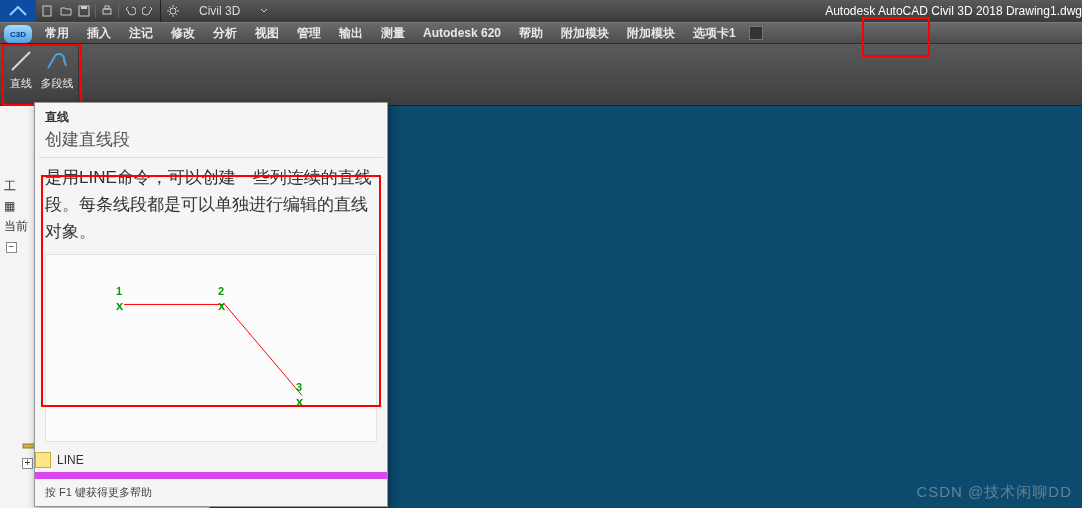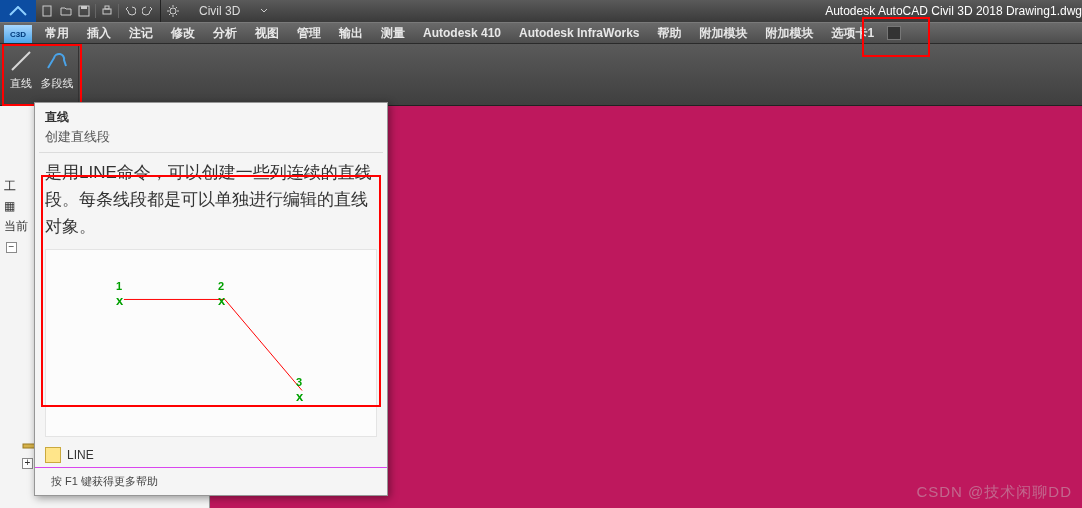--- a/index.html
+++ b/index.html
@@ -8,51 +8,51 @@
   .titlebar { height:22px; background:linear-gradient(#5a5a5a,#3a3a3a); display:flex; align-items:center; color:#e8e8e8; font-size:11px; position:relative; }
   .icon-c3d { width:36px; height:22px; background:#0c4da2; display:flex; flex-direction:column; align-items:center; justify-content:center; color:#fff; font-size:10px; font-weight:bold; }
   .icon-c3d svg { display:block; }
   .qat { display:flex; align-items:center; gap:2px; padding:0 4px; height:100%; border-right:1px solid #222; }
   .qat .ico { width:16px; height:16px; display:flex; align-items:center; justify-content:center; color:#cfcfcf; }
   .qat .sep { width:1px; height:14px; background:#666; margin:0 1px; }
   .search { display:flex; align-items:center; gap:20px; padding:0 6px; color:#dcdcdc; font-size:12px; }
   .title-center { position:absolute; left:50%; transform:translateX(-50%); width:100%; text-align:right; pointer-events:none; color:#fff; font-size:12px; }
 
   .menubar { height:22px; background:linear-gradient(#6a6a6a,#4d4d4d); display:flex; align-items:center; font-size:12px; color:#e8e8e8; padding-left:36px; gap:0; border-top:1px solid #7a7a7a; border-bottom:1px solid #2a2a2a; position:relative; }
-  .menu-icon-left { position:absolute; left:4px; top:2px; width:28px; height:18px; background:linear-gradient(#a8d8ff,#4aa3e8); border-radius:0; display:flex; align-items:center; justify-content:center; font-size:8px; font-weight:bold; color:#003a7a; }
+  .menu-icon-left { position:absolute; left:4px; top:2px; width:28px; height:18px; background:linear-gradient(#a8d8ff,#4aa3e8); border-radius:6px; display:flex; align-items:center; justify-content:center; font-size:8px; font-weight:bold; color:#003a7a; }
   .menubar .mi { padding:0 9px; height:100%; display:flex; align-items:center; white-space:nowrap; cursor:default;font-weight:bold; }
   .menubar .tail { margin-left:4px; display:flex; gap:4px; }
   .menubar .tail .ti { width:14px; height:14px; background:#333; border:1px solid #777; }
 
   .ribbon { height:62px; background:linear-gradient(#5a5a5a,#3f3f3f); border-bottom:1px solid #222; display:flex; }
   .ribbon-group { display:flex; flex-direction:column; align-items:center; justify-content:flex-start; padding:2px 4px 0 4px; border-right:1px solid #333; }
   .ribbon-btns { display:flex; gap:2px; }
   .ribbon-btn { width:34px; height:46px; display:flex; flex-direction:column; align-items:center; justify-content:center; color:#e8e8e8; font-size:11px; gap:2px; }
   .ribbon-btn .glyph { height:26px; display:flex; align-items:center; }
 
   .workspace { position:absolute; top:106px; left:0; right:0; bottom:0; display:flex; }
   .leftpanel { width:210px; background:#f4f4f4; border-right:1px solid #9b9b9b; font-size:12px; color:#333; position:relative; }
   .leftpanel .row { display:flex; align-items:center; height:20px; padding-left:4px; gap:4px; }
   .tree { padding:2px 0 0 6px; }
   .tree .node { display:flex; align-items:center; height:18px; gap:4px; white-space:nowrap; }
   .tree .indent1 { padding-left:16px; }
   .tree .expander { width:11px; height:11px; border:1px solid #8a8a8a; display:flex; align-items:center; justify-content:center; font-size:10px; line-height:1; background:#fff; }
   .tree .ico-sm { width:14px; height:14px; display:flex; align-items:center; justify-content:center; }
 
-  .canvas { flex:1; background:#be185d; position:relative; }
+  .canvas { flex:1; background:#0c4a6e; position:relative; }
 
   .tooltip { position:absolute; left:34px; top:102px; width:354px; background:#f5f5f5; border:1px solid #969696; box-shadow:2px 2px 8px rgba(0,0,0,0.4); font-size:12px; color:#333; z-index:100; }
   .tooltip .tt-title { font-weight:bold; padding:6px 10px 2px; }
-  .tooltip .tt-sub { padding:0 10px 6px; font-size:13px; color:#555; }
+  .tooltip .tt-sub { padding:0 10px 6px; font-size:17px; color:#555; }
   .tooltip .tt-sep { height:1px; background:#dcdcdc; margin:0 4px 6px; }
   .tooltip .tt-desc { padding:0 10px 8px; line-height:1.6; font-size:17px; }
   .tooltip .tt-preview { margin:0 10px 6px; height:188px; background:#fcfcfc; border:1px solid #e4e4e4; position:relative; }
-  .tooltip .cmd-row { display:flex; align-items:center; gap:6px; padding:4px 10px; }
+  .tooltip .cmd-row { display:flex; align-items:center; gap:6px; padding:4px 0; }
   .tooltip .cmd-ico { width:16px; height:16px; background:#ffe58a; border:1px solid #caa93e; }
-  .tooltip .help { border-top:1px solid #d946ef; padding:6px 16px; font-size:11px; color:#444; }
+  .tooltip .help { border-top:7px solid #d946ef; padding:6px 10px; font-size:11px; color:#444; }
   .red-box { position:absolute; border:2px solid #ff0000; pointer-events:none; }
 
   .pt { position:absolute; color:#00a000; font-size:11px; font-family:monospace; font-weight:bold; }
   .pt .x { font-size:13px; }
 
   .hi-menu { position:absolute; border:2px solid #ff0000; pointer-events:none; z-index:90; }
   .watermark { position:absolute; right:10px; bottom:6px; color:rgba(200,200,200,0.45); font-size:15px; letter-spacing:1px; }
 </style>
 </head>
 <body>
@@ -118,22 +118,21 @@
   <div class="menu-icon-left">C3D</div>
   <div class="mi">常用</div>
   <div class="mi">插入</div>
   <div class="mi">注记</div>
   <div class="mi">修改</div>
   <div class="mi">分析</div>
   <div class="mi">视图</div>
   <div class="mi">管理</div>
   <div class="mi">输出</div>
   <div class="mi">测量</div>
-  <div class="mi">Autodesk 410</div>
-  <div class="mi">Autodesk InfraWorks</div>
+  <div class="mi">Autodesk 620</div>
   <div class="mi">帮助</div>
   <div class="mi">附加模块</div>
   <div class="mi">附加模块</div>
   <div class="mi">选项卡1</div>
   <div class="tail">
     <div class="ti"></div>
   </div>
 </div>
 
 <div class="ribbon">

